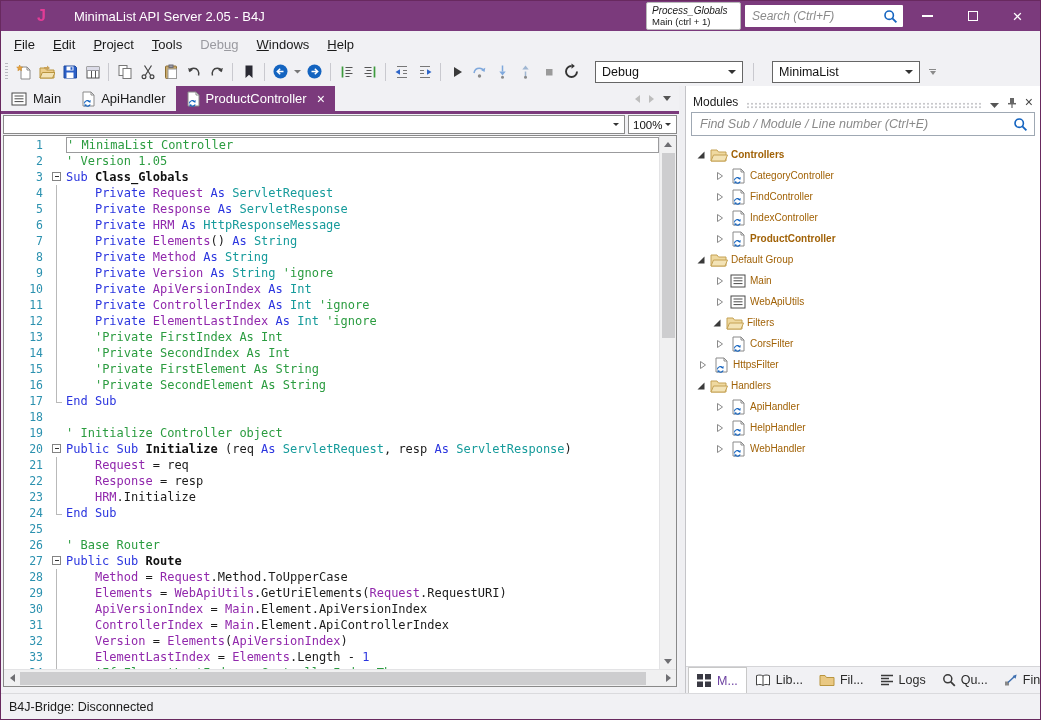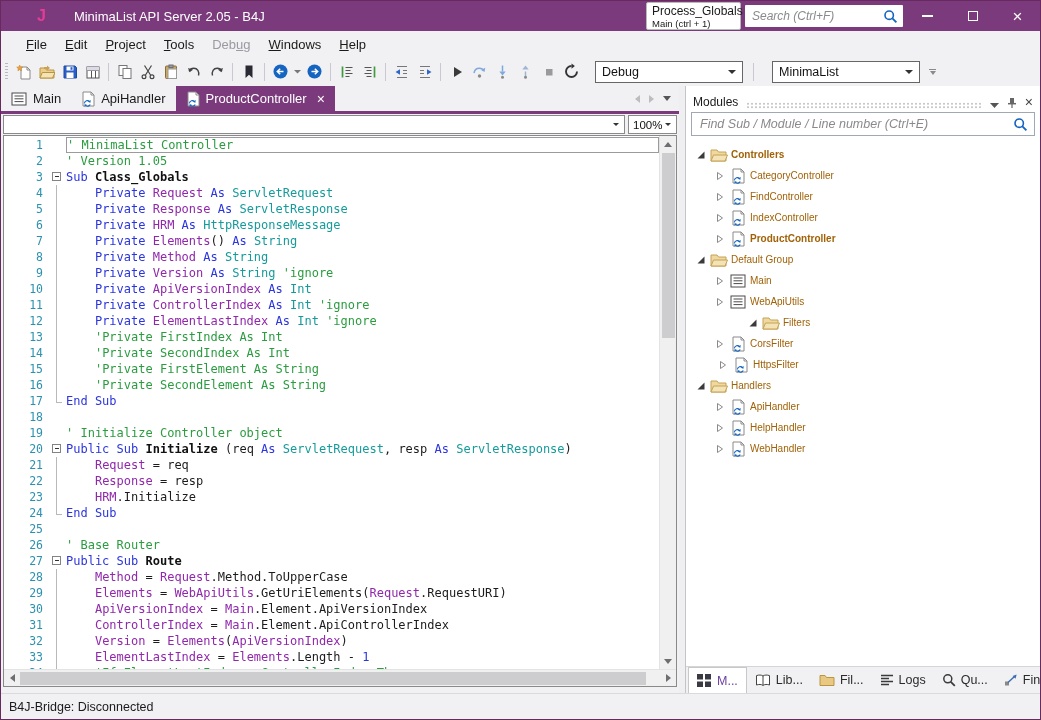--- a/index.html
+++ b/index.html
@@ -6,35 +6,35 @@
   *{box-sizing:border-box;}
   #window{width:1041px;height:720px;border:1px solid #68295F;display:flex;flex-direction:column;
     font-family:"Liberation Sans","DejaVu Sans",sans-serif;background:#F1F1F4;overflow:hidden;}
 
   
   .titlebar{height:30px;background:#7B3A7C;position:relative;display:flex;align-items:center;color:#fff;flex:none;}
   .logo{margin-left:36px;font-size:16px;font-weight:bold;color:#E23C96;line-height:1;}
   .win-title{margin-left:28px;font-size:13px;}
   .proc-box{position:absolute;left:645px;top:1px;width:95px;height:28px;background:#fff;border:1px solid #b9b9b9;
     border-radius:2px;color:#1a1a1a;padding:2px 5px 0 5px;line-height:1.15;}
-  .proc-primary{font-size:12px;}
+  .proc-primary{font-size:10px;font-style:italic;}
   .proc-secondary{font-size:9.5px;}
   .title-search{position:absolute;left:744px;top:4px;width:158px;height:22px;background:#fff;border-radius:1px;
     display:flex;align-items:center;padding:0 5px;}
   .title-search input{flex:1;border:none;outline:none;font-size:12px;min-width:0;background:transparent;
     font-family:"Liberation Sans","DejaVu Sans",sans-serif;}
   input::placeholder{font-style:italic;color:#8a8a8a;}
   .win-controls{position:absolute;right:0;top:0;height:100%;display:flex;}
   .win-btn{width:45px;display:flex;align-items:center;justify-content:center;color:#fff;}
   .min-glyph{width:11px;height:2px;background:#fff;}
   .max-glyph{width:10px;height:10px;border:1.5px solid #fff;}
   .close-glyph{font-size:17px;line-height:1;}
 
   
-  .menubar{height:26px;background:#F1F1F4;display:flex;align-items:center;padding-left:16px;font-size:13px;color:#1a1a1a;flex:none;}
+  .menubar{height:26px;background:#F1F1F4;display:flex;align-items:center;padding-left:4px;font-size:13px;color:#1a1a1a;flex:none;}
   .menu-item{padding:4px 9px;}
   .menu-item.disabled{color:#9a9aa0;}
 
   
   .toolbar{height:29px;background:#F1F1F4;display:flex;align-items:center;padding-left:3px;flex:none;}
   .grip{width:3px;height:18px;margin:0 4px 0 1px;
     background-image:repeating-linear-gradient(to bottom,#b9b9c0 0 1px,transparent 1px 3px);}
   .tb-btn{width:23px;height:23px;display:flex;align-items:center;justify-content:center;}
   .tb-btn.narrow{width:11px;}
   .tb-sep{width:1px;height:18px;background:#C9C9CF;margin:0 4px;}
@@ -609,21 +609,21 @@
               </svg>
             </span>
             <span class="tw-icon">
               <svg width="16" height="14" viewBox="0 0 16 14">
                 <rect x="1" y="1" width="14" height="12" fill="#fff" stroke="#4a4a4a"></rect>
                 <path d="M3.5 4h9M3.5 6.8h9M3.5 9.6h9" stroke="#4a4a4a"></path>
               </svg>
             </span>
             <span class="tw-label">WebApiUtils</span>
           </div>
-          <div class="tree-row" style="padding-left: 24px; margin-left: 36px;">
+          <div class="tree-row" style="padding-left: 24px;">
             <span class="tw-arrow">
               <svg width="10" height="10" viewBox="0 0 10 10">
                 <path d="M8.5 1.5v7h-7z" fill="#3a3a3a"></path>
               </svg>
             </span>
             <span class="tw-icon">
               <svg width="18" height="14" viewBox="0 0 18 14">
                 <path d="M1 2h6l1.5 2H16v9H1z" fill="#EFD9A0" stroke="#C5A254"></path>
                 <path d="M1 13l2.5-6H17.5L15 13z" fill="#F3E3B6" stroke="#C5A254"></path>
               </svg>
@@ -641,21 +641,21 @@
                 <path d="M2 1h8l3 3v11H2z" fill="#fff" stroke="#8a8a8a"></path>
                 <path d="M10 1v3h3" fill="none" stroke="#8a8a8a"></path>
                 <path d="M3.4 12.4a2.9 2.9 0 0 1 5.2-1.6" fill="none" stroke="#1464C0" stroke-width="1.1"></path>
                 <path d="M9.7 9l-.3 2.7-2.5-1z" fill="#1464C0"></path>
                 <path d="M9.2 13.6a2.9 2.9 0 0 1-4.4 1" fill="none" stroke="#1464C0" stroke-width="1.1"></path>
                 <path d="M3.5 15.8l.1-2.7 2.6 1z" fill="#1464C0"></path>
               </svg>
             </span>
             <span class="tw-label">CorsFilter</span>
           </div>
-          <div class="tree-row" style="padding-left: 30px;">
+          <div class="tree-row" style="padding-left: 10px;">
             <span class="tw-arrow">
               <svg width="10" height="10" viewBox="0 0 10 10">
                 <path d="M2.5 1.5l5 3.5-5 3.5z" fill="none" stroke="#8a8a8a"></path>
               </svg>
             </span>
             <span class="tw-icon">
               <svg width="14" height="16" viewBox="0 0 14 16">
                 <path d="M2 1h8l3 3v11H2z" fill="#fff" stroke="#8a8a8a"></path>
                 <path d="M10 1v3h3" fill="none" stroke="#8a8a8a"></path>
                 <path d="M3.4 12.4a2.9 2.9 0 0 1 5.2-1.6" fill="none" stroke="#1464C0" stroke-width="1.1"></path>

